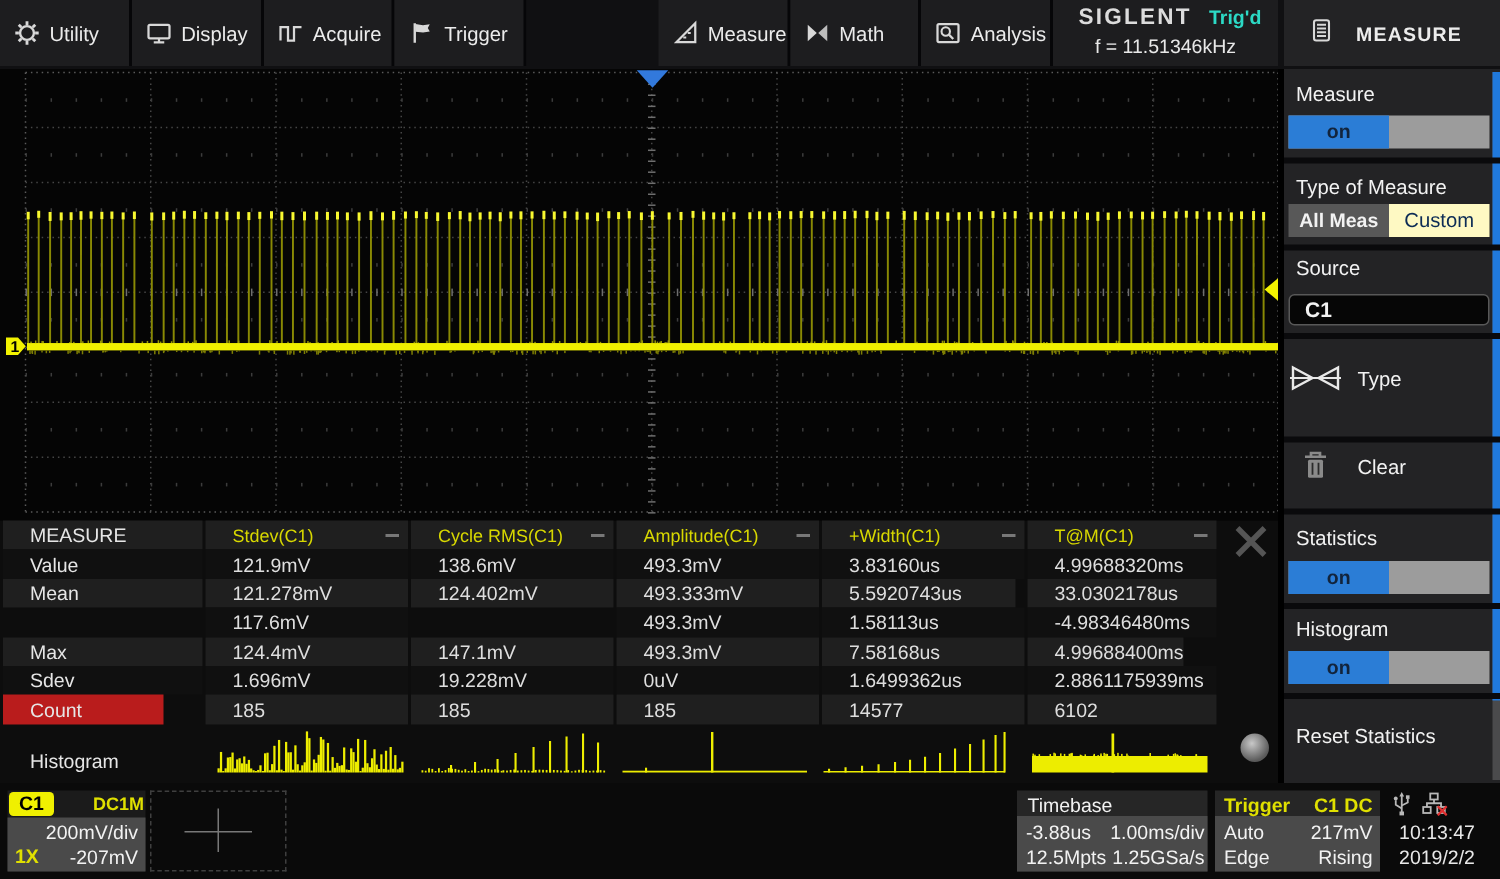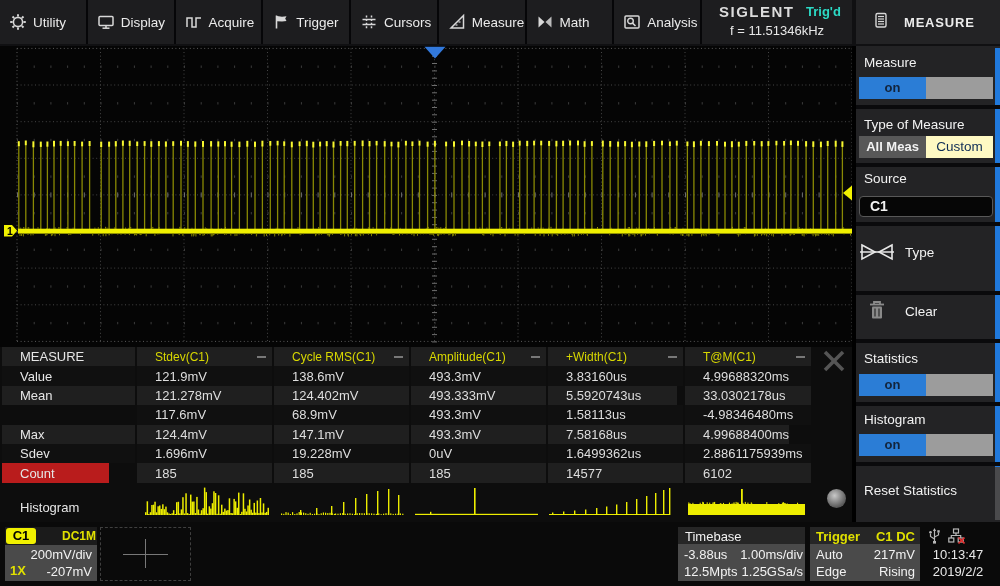--- a/index.html
+++ b/index.html
@@ -32,31 +32,20 @@
         <path d="M2 14V5h5v9h4V5h5" fill="none" stroke="#d8d8d8" stroke-width="1.5"></path>
       </svg>
       <span>Acquire</span>
     </div>
     <div class="mi" style="left:263.2px;width:87.8px">
       <svg width="18" height="18" viewBox="0 0 18 18">
         <line x1="4.5" y1="2.5" x2="4.5" y2="15.5" stroke="#d8d8d8" stroke-width="1.6"></line>
         <polygon points="5,3 10,3.8 14.5,3.2 13.2,5.6 14.5,8 10,8.6 5,8.2" fill="#d8d8d8"></polygon>
       </svg>
       <span>Trigger</span>
-    </div>
-    <div class="mi" style="left:351px;width:87.8px">
-      <svg width="18" height="18" viewBox="0 0 18 18">
-        <g stroke="#d8d8d8" stroke-width="1.5">
-          <line x1="6.5" y1="2.5" x2="6.5" y2="15.5" stroke-dasharray="2 1.6"></line>
-          <line x1="11.5" y1="2.5" x2="11.5" y2="15.5" stroke-dasharray="2 1.6"></line>
-          <line x1="2.5" y1="6.5" x2="15.5" y2="6.5"></line>
-          <line x1="2.5" y1="11.5" x2="15.5" y2="11.5"></line>
-        </g>
-      </svg>
-      <span>Cursors</span>
     </div>
     <div class="mi" style="left:438.8px;width:87.8px">
       <svg width="18" height="18" viewBox="0 0 18 18">
         <polygon points="3,15 15.5,15 15.5,2.5" fill="none" stroke="#d8d8d8" stroke-width="1.5"></polygon>
         <line x1="7.5" y1="12" x2="9.5" y2="12" stroke="#d8d8d8" stroke-width="1.2"></line>
         <line x1="10.5" y1="9" x2="12.5" y2="9" stroke="#d8d8d8" stroke-width="1.2"></line>
       </svg>
       <span>Measure</span>
     </div>
     <div class="mi" style="left:526.5px;width:87.8px">
@@ -1191,23 +1180,20 @@
         <span class="val" style="margin-left:18px">5.5920743us</span>
       </div>
       <div class="cell" style="left:685px;width:126px;background:#1f1f1f">
         <span class="val" style="margin-left:18px">33.0302178us</span>
       </div>
     </div>
     <div class="row" style="top:405.2px">
       <div class="cell" style="left:137px;width:135px;background:#101010">
         <span class="val" style="margin-left:18px">117.6mV</span>
       </div>
-      <div class="cell" style="left:274px;width:135px;background:#101010">
-        <span class="val" style="margin-left:18px">68.9mV</span>
-      </div>
       <div class="cell" style="left:411px;width:135px;background:#101010">
         <span class="val" style="margin-left:18px">493.3mV</span>
       </div>
       <div class="cell" style="left:548px;width:135px;background:#101010">
         <span class="val" style="margin-left:18px">1.58113us</span>
       </div>
       <div class="cell" style="left:685px;width:126px;background:#101010">
         <span class="val" style="margin-left:18px">-4.98346480ms</span>
       </div>
     </div>

